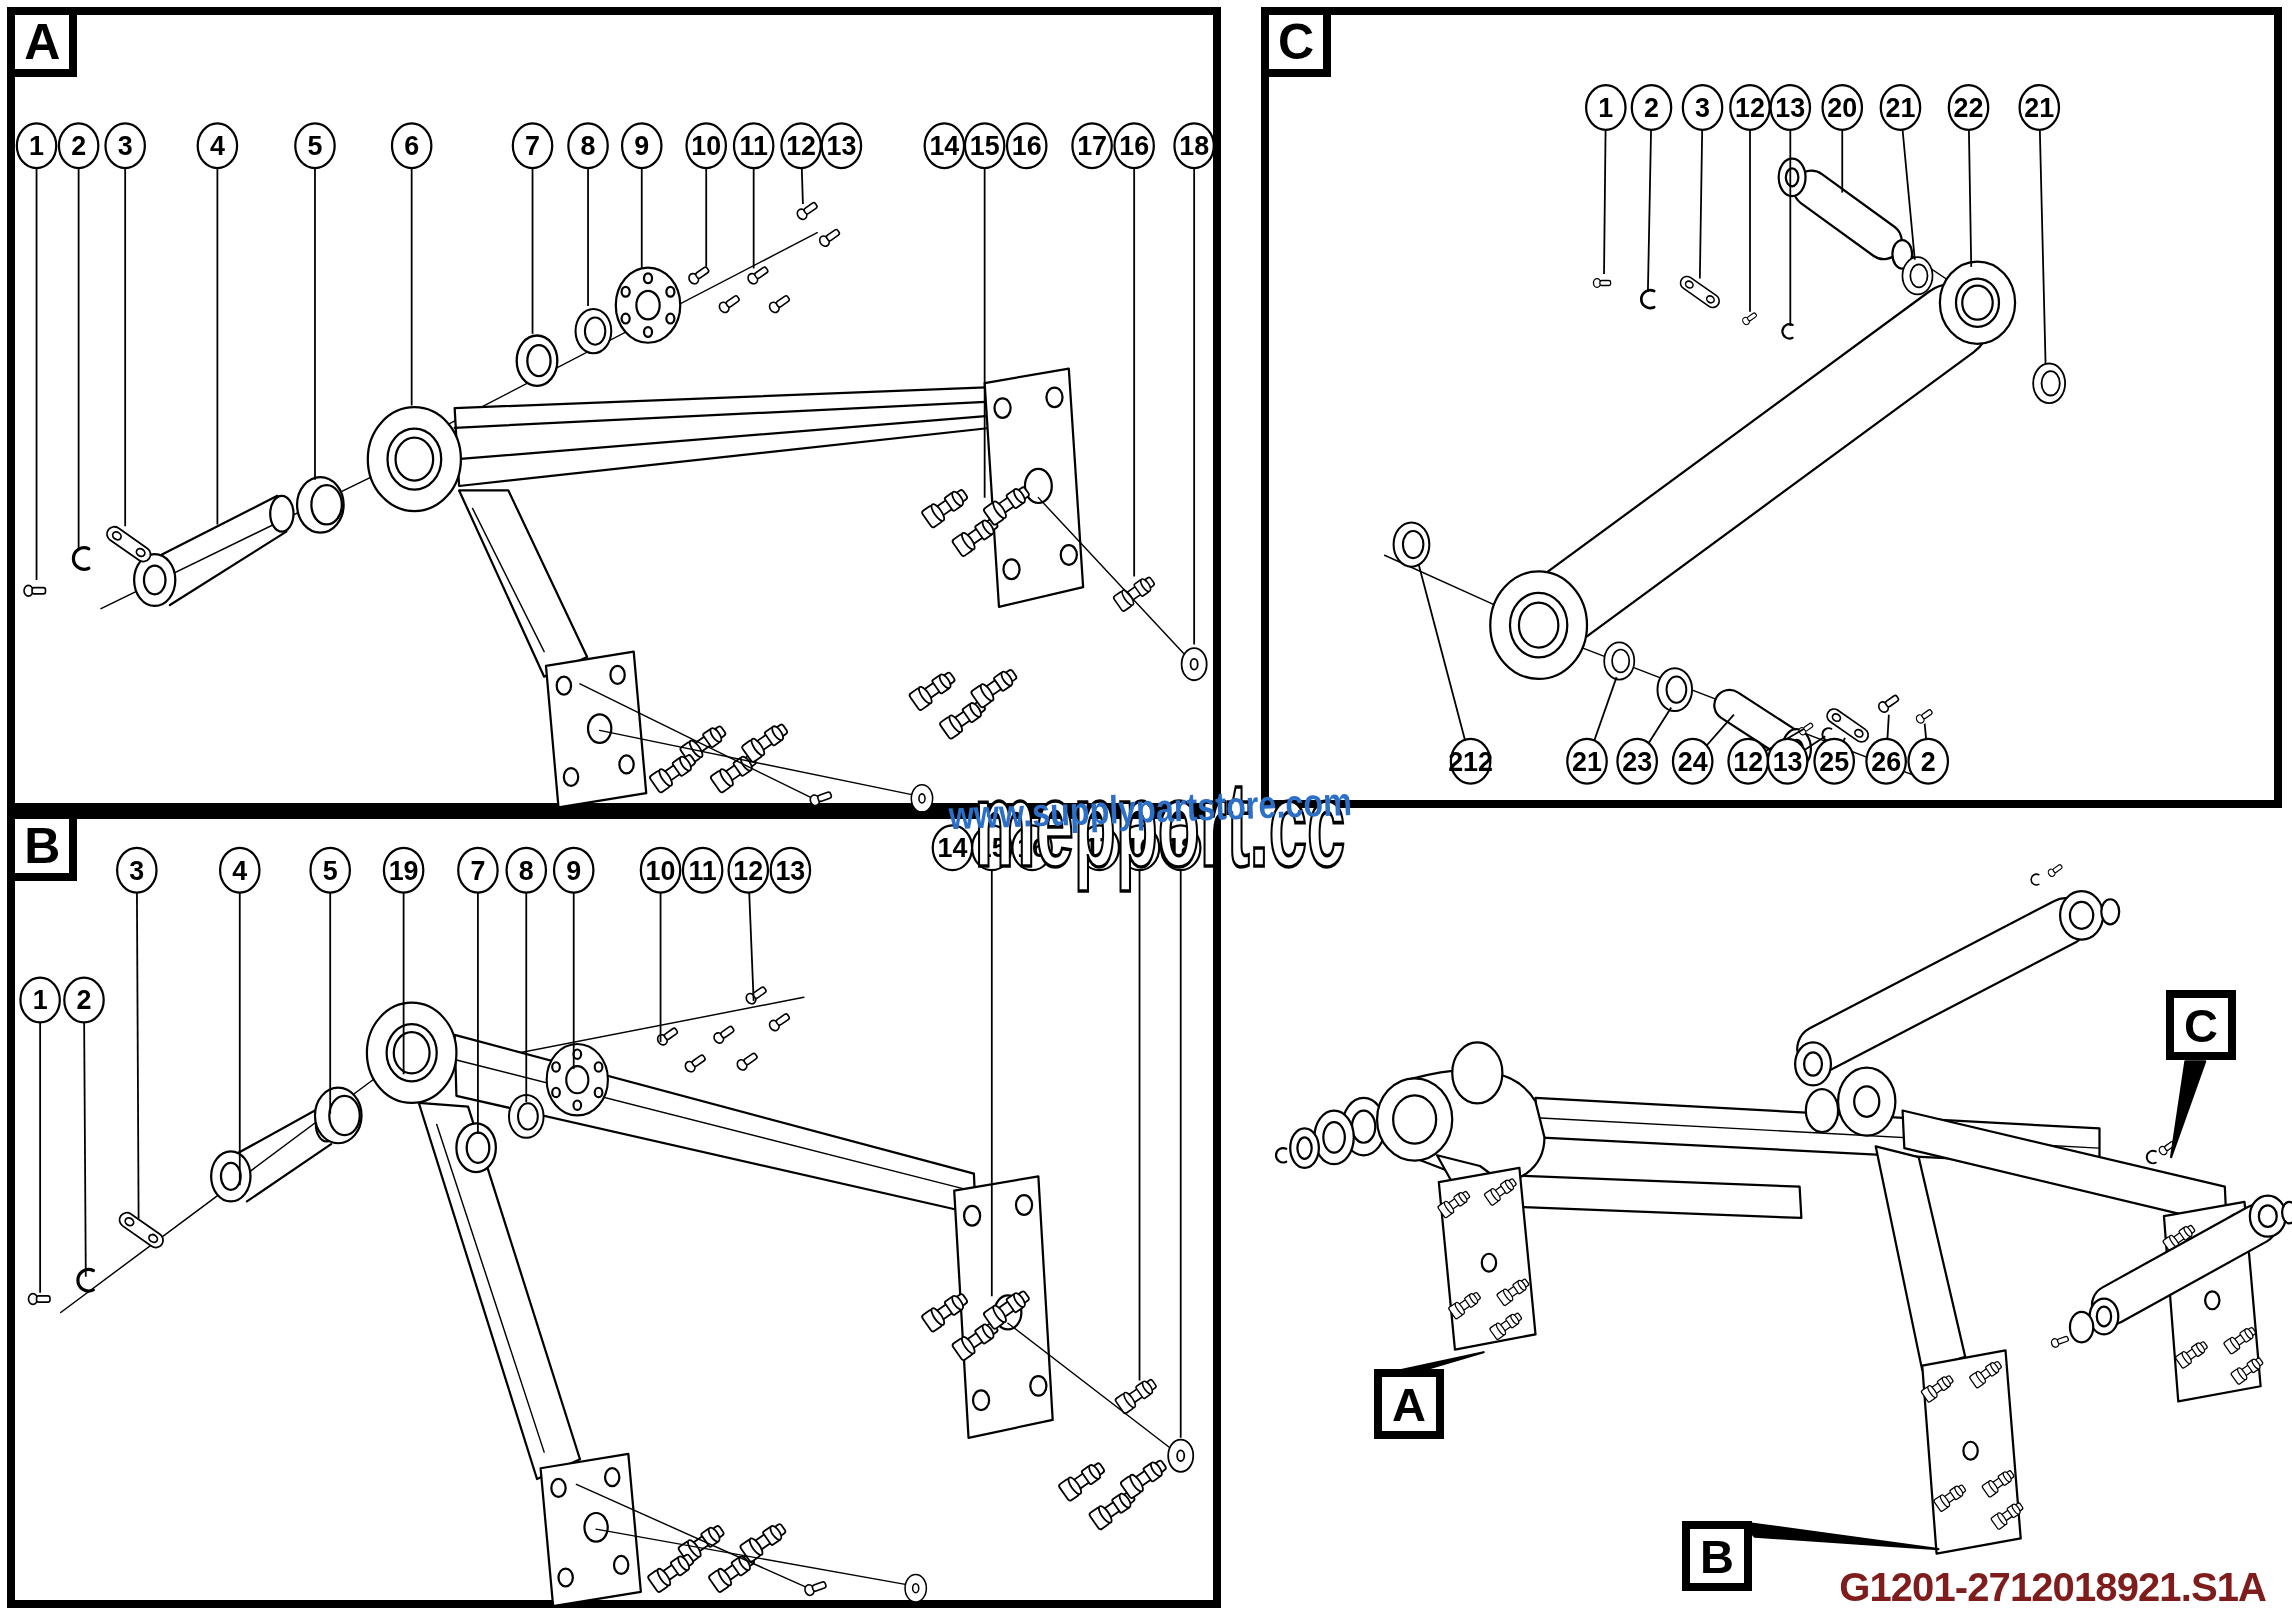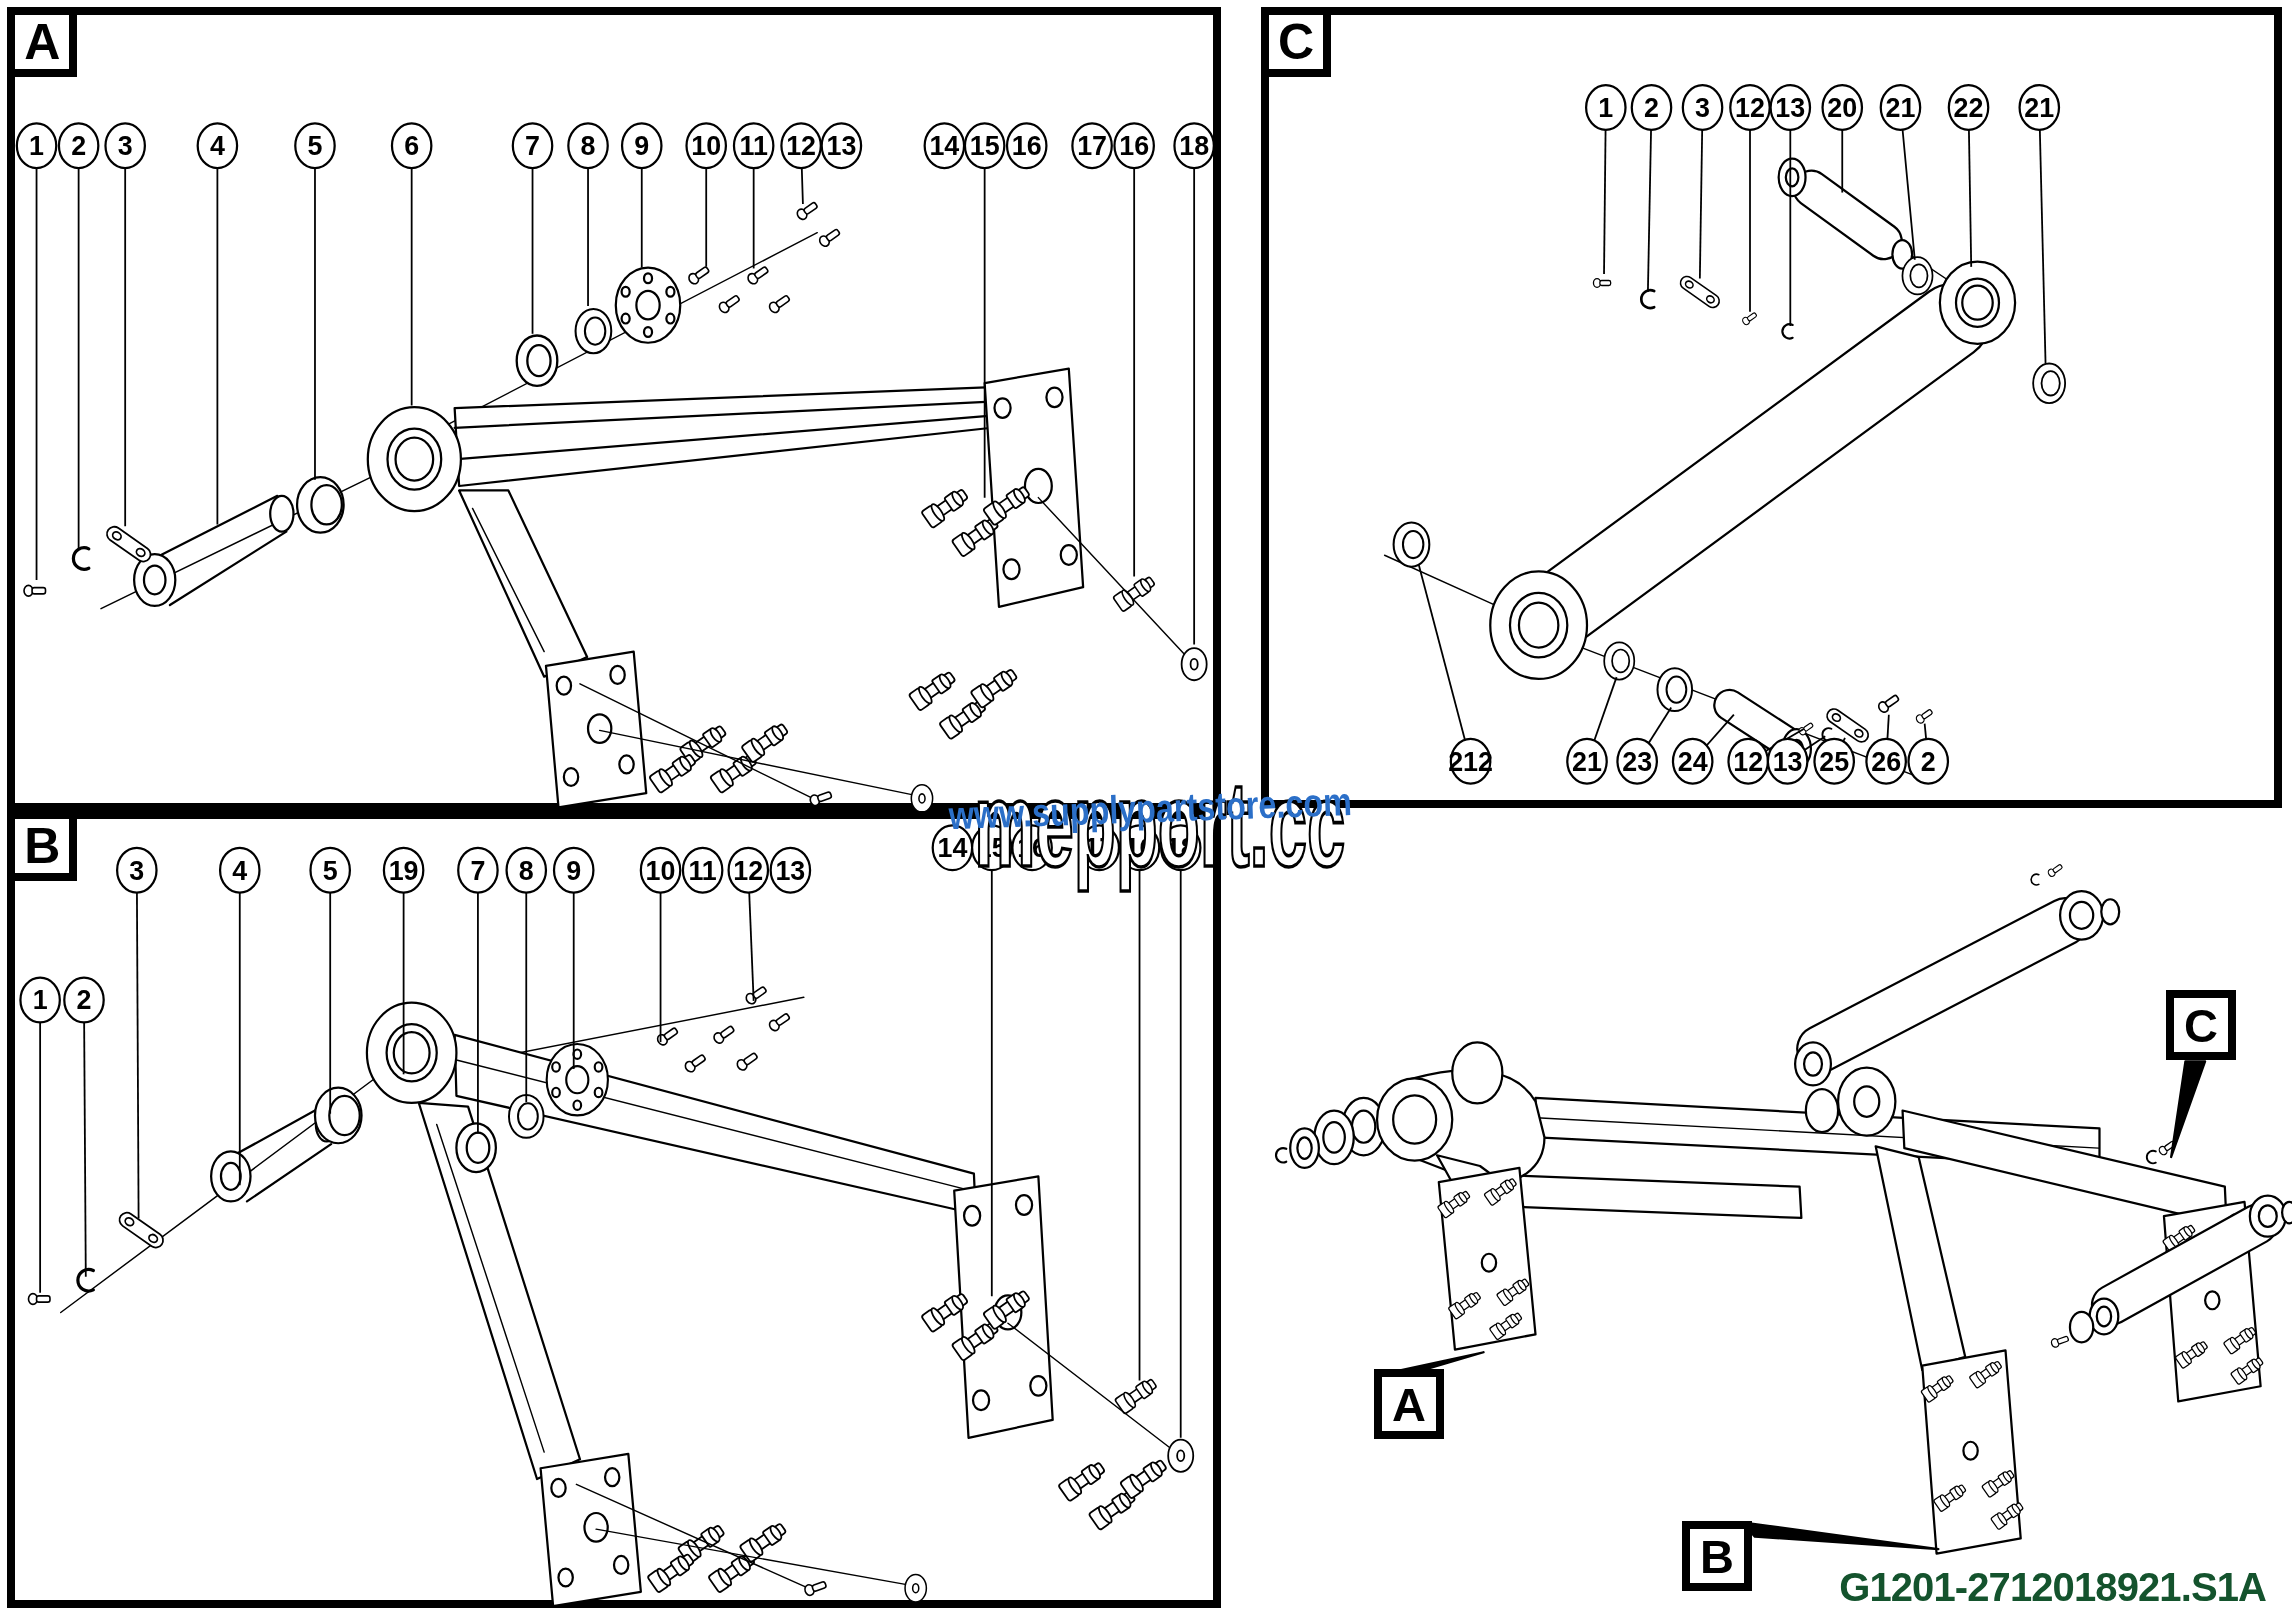--- a/index.html
+++ b/index.html
@@ -6,21 +6,21 @@
   .page{position:relative;width:2293px;height:1619px;background:#ffffff;overflow:hidden;
         font-family:"Liberation Sans",sans-serif;}
   .panel{position:absolute;border:8px solid #000;background:#fff;box-sizing:border-box;}
   .panel svg{position:absolute;left:-8px;top:-8px;}
   .corner-label{position:absolute;left:-8px;top:-8px;width:54px;height:54px;border:8px solid #000;
         background:#fff;display:flex;align-items:center;justify-content:center;
         font-size:50px;font-weight:bold;color:#000;z-index:5;}
   .asm-label{position:absolute;width:54px;height:54px;border:8px solid #000;background:#fff;
         display:flex;align-items:center;justify-content:center;font-size:47px;font-weight:bold;z-index:6;}
   .part-number{position:absolute;left:1778px;top:1565px;width:488px;text-align:right;
-        font-size:40px;font-weight:bold;letter-spacing:-0.9px;color:#14532d;z-index:6;}
+        font-size:40px;font-weight:bold;letter-spacing:-0.9px;color:#7f1d1d;z-index:6;}
   .wm{position:absolute;z-index:8;pointer-events:none;}
   .art{stroke:#000;fill:none;stroke-width:2.5;stroke-linejoin:round;stroke-linecap:round;}
   .thin{stroke-width:1.6;}
   .w{fill:#fff;}
 </style>
 </head>
 <body>
 
 <svg width="0" height="0" style="position:absolute" aria-hidden="true">
   <defs>

